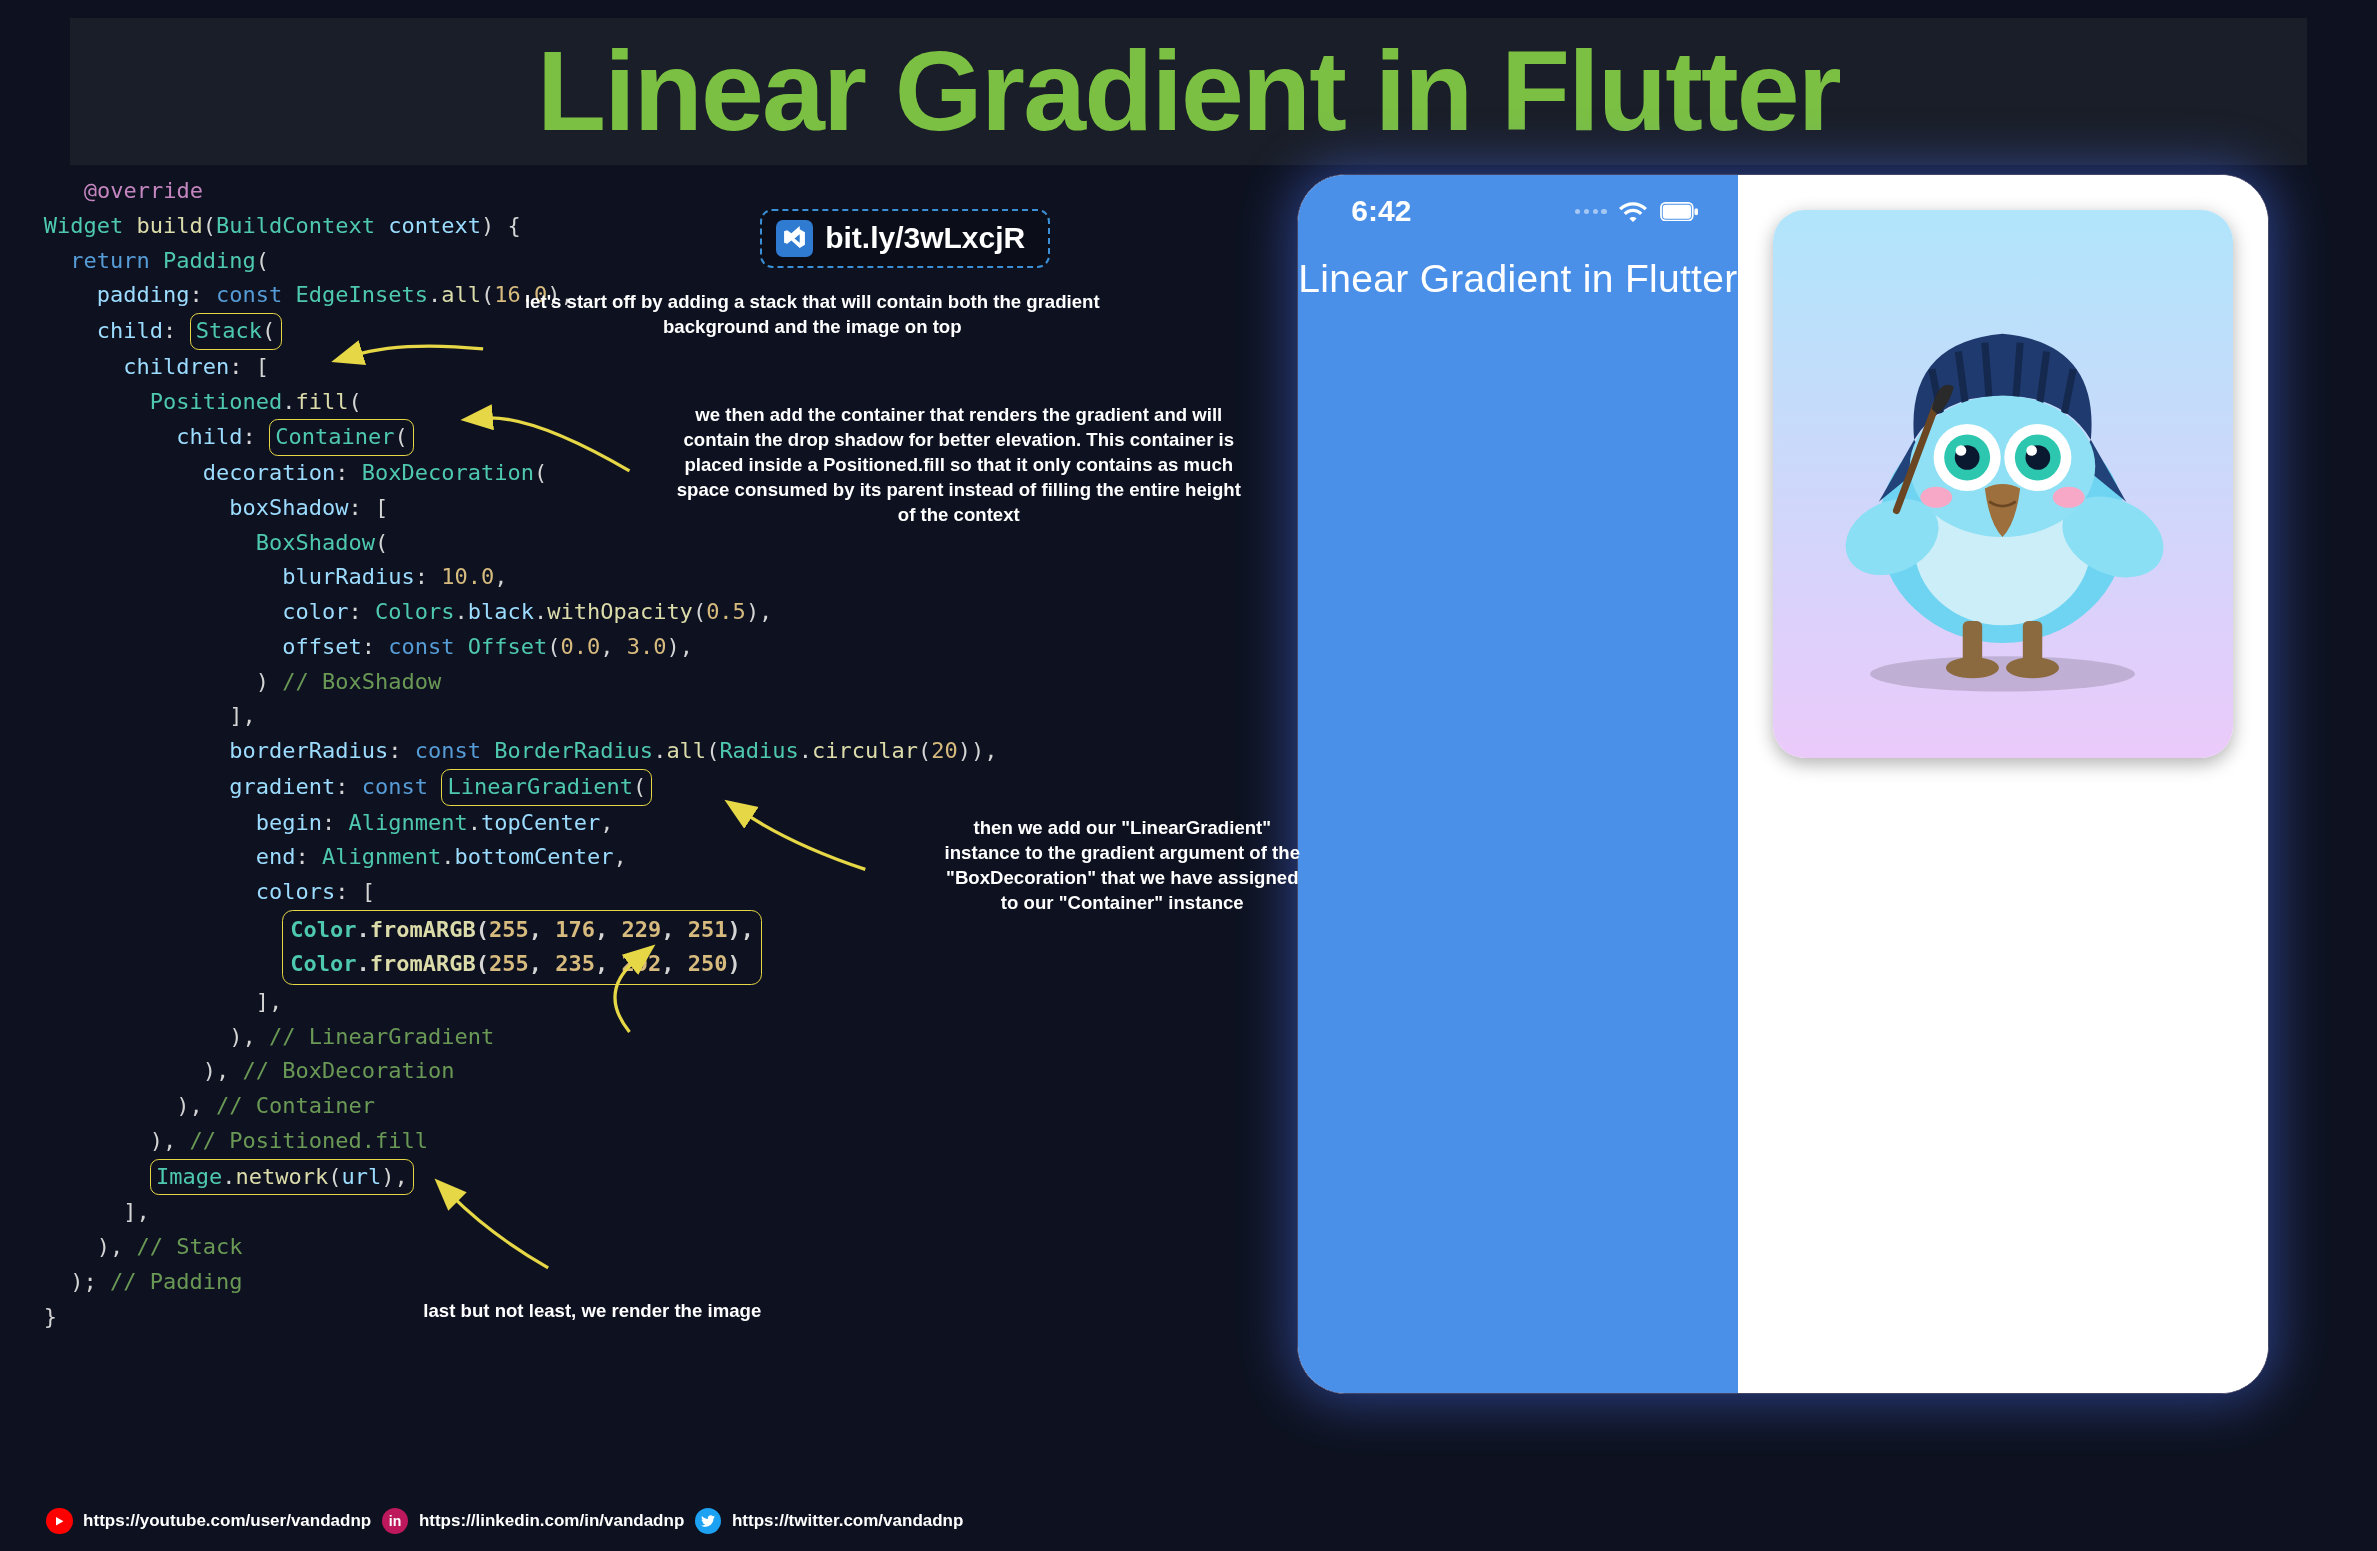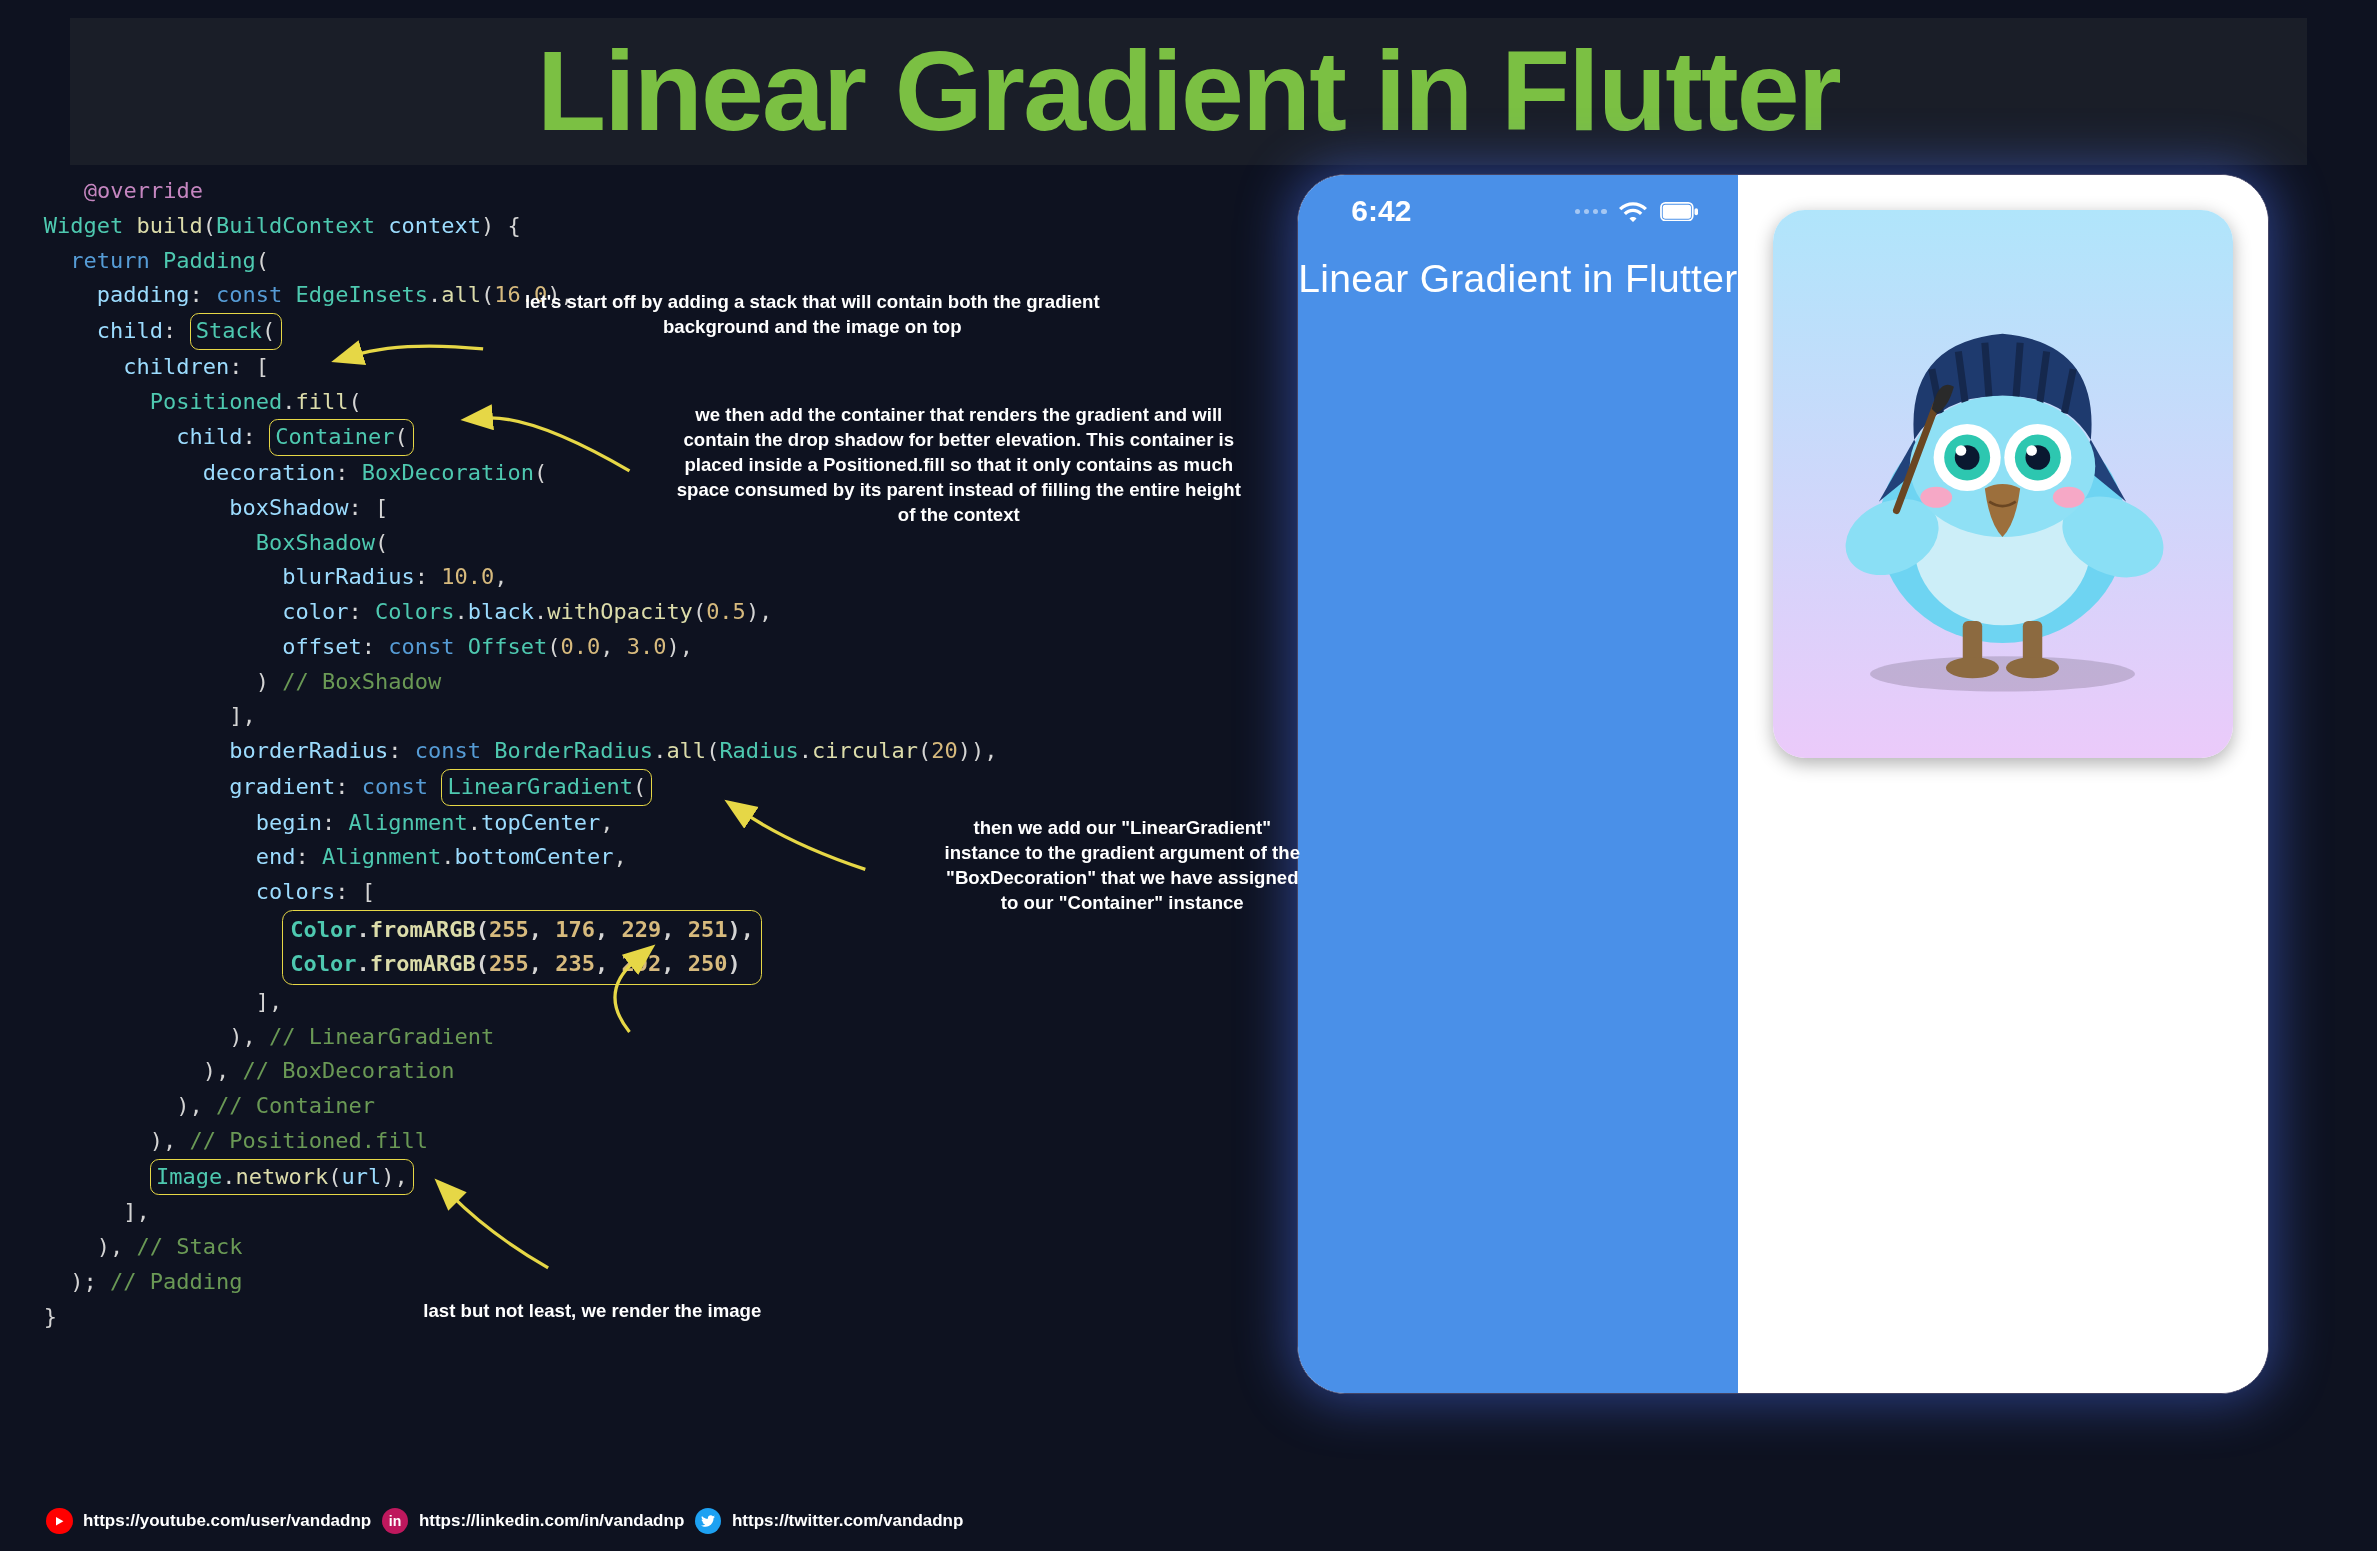--- a/index.html
+++ b/index.html
@@ -189,20 +189,28 @@
 </head>
 <body>
 
 <div class="title-bar">
   <h1>Linear Gradient in Flutter</h1>
 </div>
 
 <div class="content">
   <div class="left">
 
+    <div class="bitly-badge">
+      <div class="vsicon">
+        <svg width="25" height="25" viewBox="0 0 24 24">
+            <path fill="#fff" d="M17 3l5 3v12l-5 3-8-7-4 3-3-1V5l3-1 4 3 8-7zm0 5l-5 4 5 4V8z"></path>
+          </svg>
+      </div>
+      <span class="link">bit.ly/3wLxcjR</span>
+    </div>
 
 <div class="code"><span class="tok-at">@override</span>
 <span class="tok-type">Widget</span> <span class="tok-fn">build</span>(<span class="tok-type">BuildContext</span> <span class="tok-param">context</span>) {
   <span class="tok-kw">return</span> <span class="tok-type">Padding</span>(
     <span class="tok-prop">padding</span>: <span class="tok-kw">const</span> <span class="tok-type">EdgeInsets</span>.<span class="tok-fn">all</span>(<span class="tok-num">16.0</span>),
     <span class="tok-prop">child</span>: <span class="hl"><span class="tok-type">Stack</span>(</span>
       <span class="tok-prop">children</span>: [
         <span class="tok-type">Positioned</span>.<span class="tok-fn">fill</span>(
           <span class="tok-prop">child</span>: <span class="hl"><span class="tok-type">Container</span>(</span>
             <span class="tok-prop">decoration</span>: <span class="tok-type">BoxDecoration</span>(

